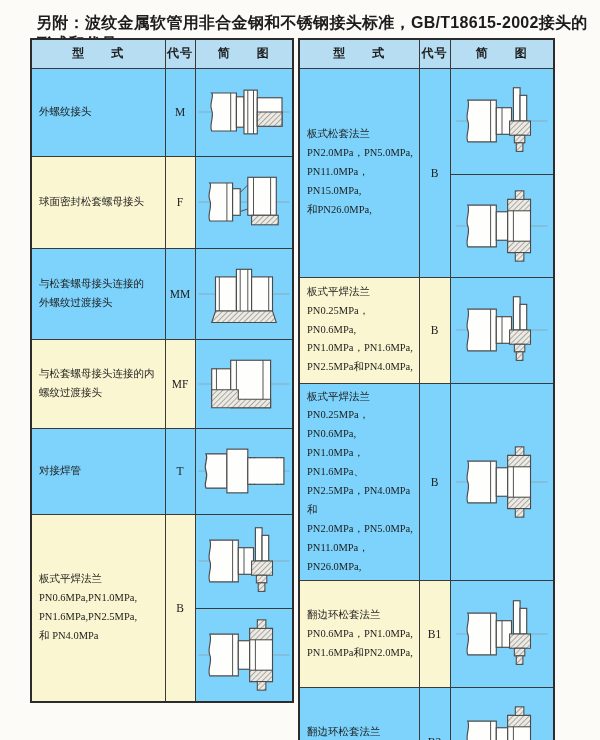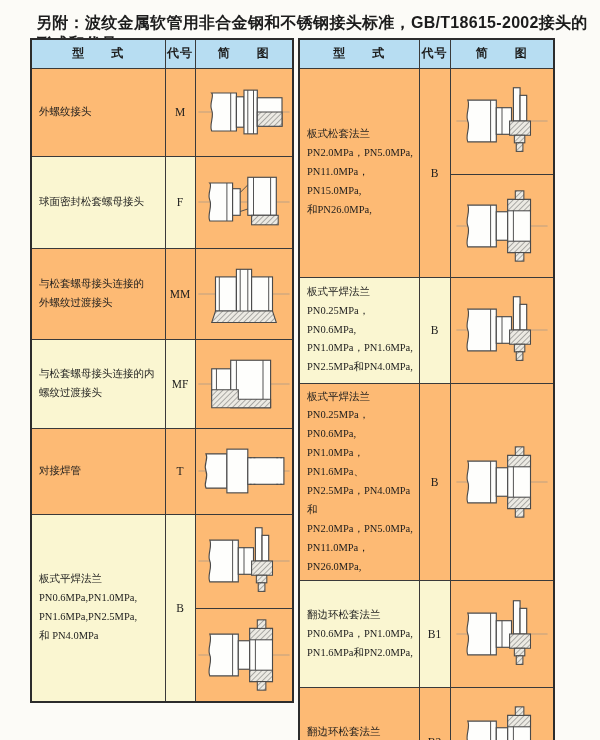--- a/index.html
+++ b/index.html
@@ -19,21 +19,21 @@
     position:absolute;top:38px;left:30px;
     display:flex;gap:4px;align-items:flex-start;
   }
   table{
     border-collapse:collapse;table-layout:fixed;
     border:2px solid #2c2c2c;
   }
   td{
     border:1px solid #3a3a3a;
     vertical-align:middle;
-    background:#fdba74;
+    background:#7dd3fc;
     overflow:hidden;
   }
   td.head{
     background:var(--header-bg,#b7ddf2);
     text-align:center;font-weight:bold;font-size:12px;
     letter-spacing:1px;
   }
   td.type{
     font-size:10.5px;
     padding:4px 2px 4px 7px;

